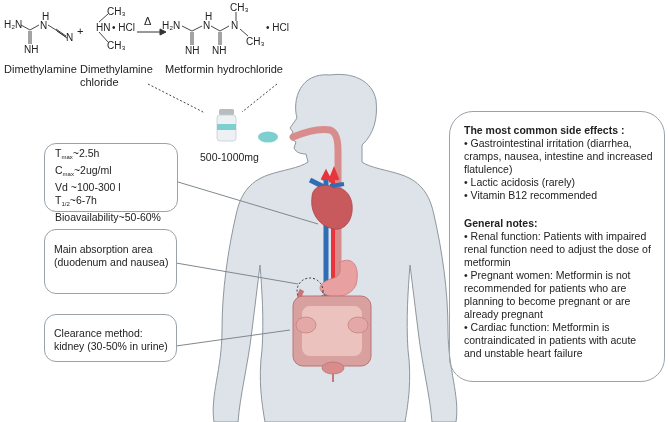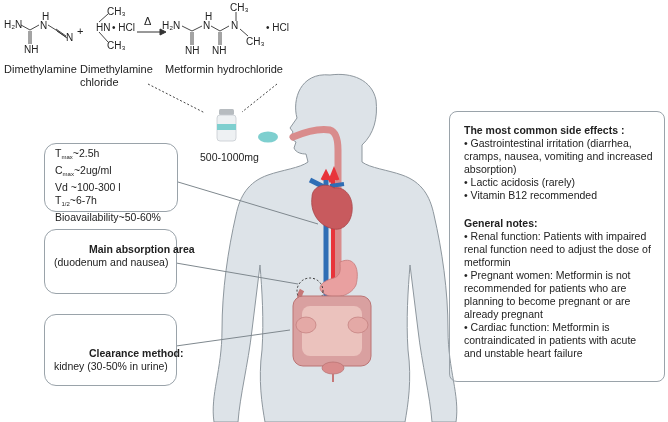--- a/index.html
+++ b/index.html
@@ -3,24 +3,24 @@
 <meta charset="utf-8">
 <style>
   html, body { margin:0; padding:0; background:#ffffff; }
   body { width:668px; height:422px; position:relative; overflow:hidden;
          font-family:"Liberation Sans", sans-serif; color:#222; }
   .abs { position:absolute; }
   .lbl { font-size:11px; color:#222; white-space:nowrap; }
   .chem { font-size:10px; color:#222; white-space:nowrap; }
   .box { position:absolute; border:1.3px solid #9aa3aa; border-radius:12px; background:#fff; box-sizing:border-box; }
   .box .line { font-size:10.5px; line-height:13px; color:#222; white-space:nowrap; }
-  .box .bold { font-weight:bold;margin-left:35px; }
+  .box .bold { font-weight:normal; }
   .sub { font-size:6px; vertical-align:-2px; }
   .rbox { position:absolute; left:449px; top:111px; width:216px; height:271px;
-          border:1.3px solid #9aa3aa; border-radius:8px; box-sizing:border-box; padding:12px 8px 0 14px; }
+          border:1.3px solid #9aa3aa; border-radius:24px; box-sizing:border-box; padding:12px 8px 0 14px; }
   .rbox .t { font-size:10.5px; line-height:13px; color:#222; }
   .rbox .h { font-weight:bold; }
   svg { position:absolute; left:0; top:0; }
 </style>
 </head>
 <body>
 
 <svg width="668" height="422" viewBox="0 0 668 422">
 
   <g stroke="#333" stroke-width="0.9" fill="none">
@@ -139,28 +139,28 @@
   <div class="line">Vd ~100-300 l</div>
   <div class="line"><span>T</span><span class="sub">1/2</span><span>~6-7h</span></div>
   <div class="line">Bioavailability~50-60%</div>
 </div>
 
 <div class="box" style="left:44px;top:229px;width:133px;height:65px;padding:13px 0 0 9px;">
   <div class="line bold">Main absorption area</div>
   <div class="line">(duodenum and nausea)</div>
 </div>
 
-<div class="box" style="left:44px;top:314px;width:133px;height:72px;padding:32px 0 0 9px;">
+<div class="box" style="left:44px;top:314px;width:133px;height:48px;padding:12px 0 0 9px;">
   <div class="line bold">Clearance method:</div>
   <div class="line">kidney (30-50% in urine)</div>
 </div>
 
 <div class="rbox">
   <div class="t h">The most common side effects :</div>
-  <div class="t">• Gastrointestinal irritation (diarrhea, cramps, nausea, vomiting and increased absorption)</div>
+  <div class="t">• Gastrointestinal irritation (diarrhea, cramps, nausea, intestine and increased flatulence)</div>
   <div class="t">• Lactic acidosis (rarely)</div>
   <div class="t">• Vitamin B12 recommended</div>
   <div style="height:15px;"></div>
   <div class="t h">General notes:</div>
   <div class="t">• Renal function: Patients with impaired renal function need to adjust the dose of metformin</div>
   <div class="t">• Pregnant women: Metformin is not recommended for patients who are planning to become pregnant or are already pregnant</div>
   <div class="t">• Cardiac function: Metformin is contraindicated in patients with acute and unstable heart failure</div>
 </div>
 
 </body></html>

